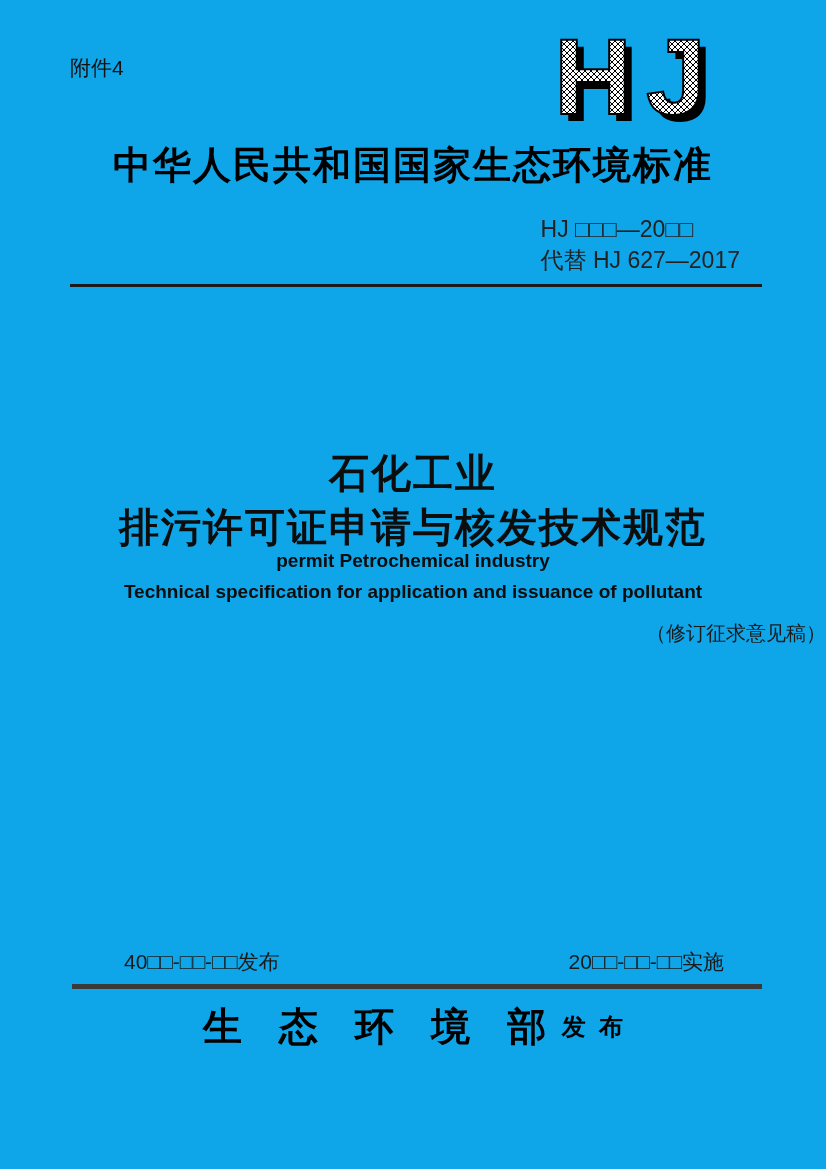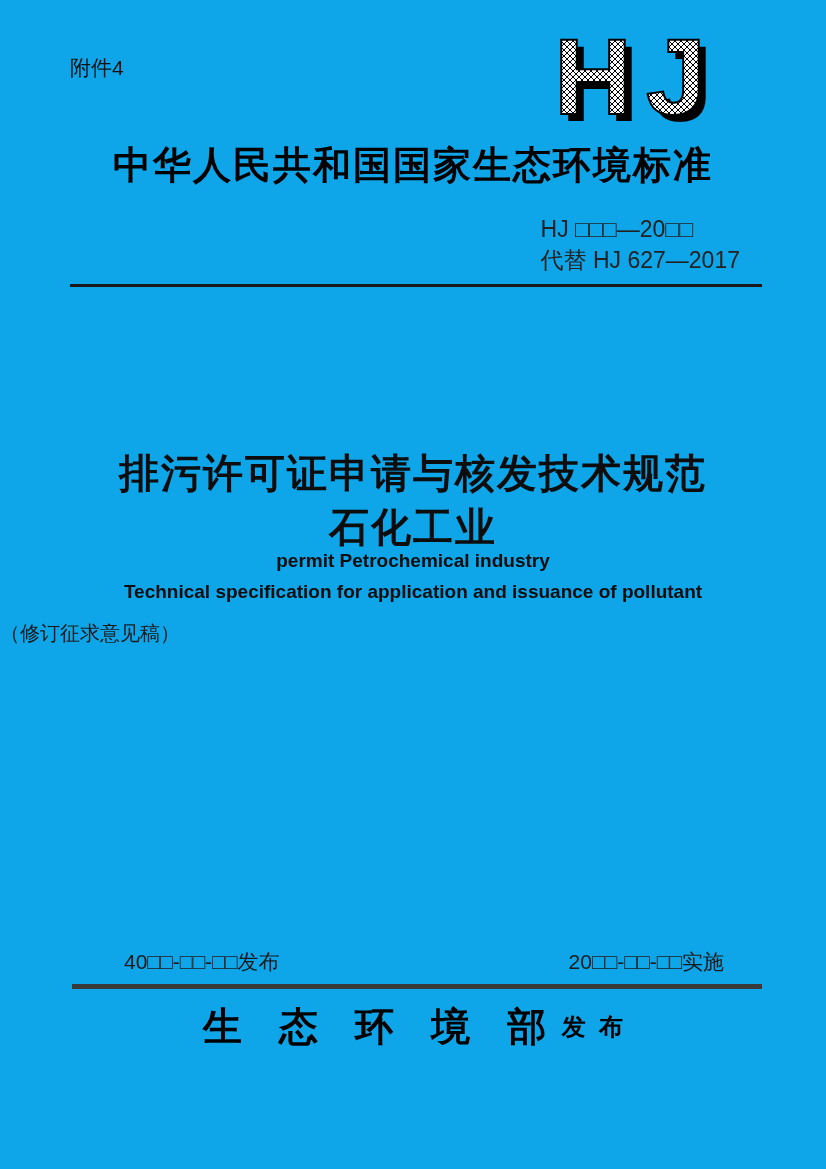--- a/index.html
+++ b/index.html
@@ -84,21 +84,21 @@
     font-weight: bold;
     font-size: 19px;
     line-height: 31px;
     color: #0d0d0d;
   }
   .draft-note {
     position: absolute;
     left: 0;
     right: 0;
     top: 620px;
-    text-align: left;
+    text-align: right;
     font-family: Liberation Serif, serif;
     font-size: 20px;
     color: #1a1a1a;
   }
   .date-issue {
     position: absolute;
     left: 124px;
     top: 948px;
     font-size: 21px;
     color: #1a1a1a;
@@ -166,22 +166,22 @@
   <div class="header-title">中华人民共和国国家生态环境标准</div>
 
   <div class="std-block">
     <div>HJ □□□—20□□</div>
     <div>代替 HJ 627—2017</div>
   </div>
 
   <div class="rule-top"></div>
 
   <div class="title-cn">
+    <div>石化工业</div>
     <div>排污许可证申请与核发技术规范</div>
-    <div>石化工业</div>
   </div>
 
   <div class="title-en">
     <div>permit Petrochemical industry</div>
     <div>Technical specification for application and issuance of pollutant</div>
   </div>
 
   <div class="draft-note">（修订征求意见稿）</div>
 
   <div class="date-issue">40□□-□□-□□发布</div>

